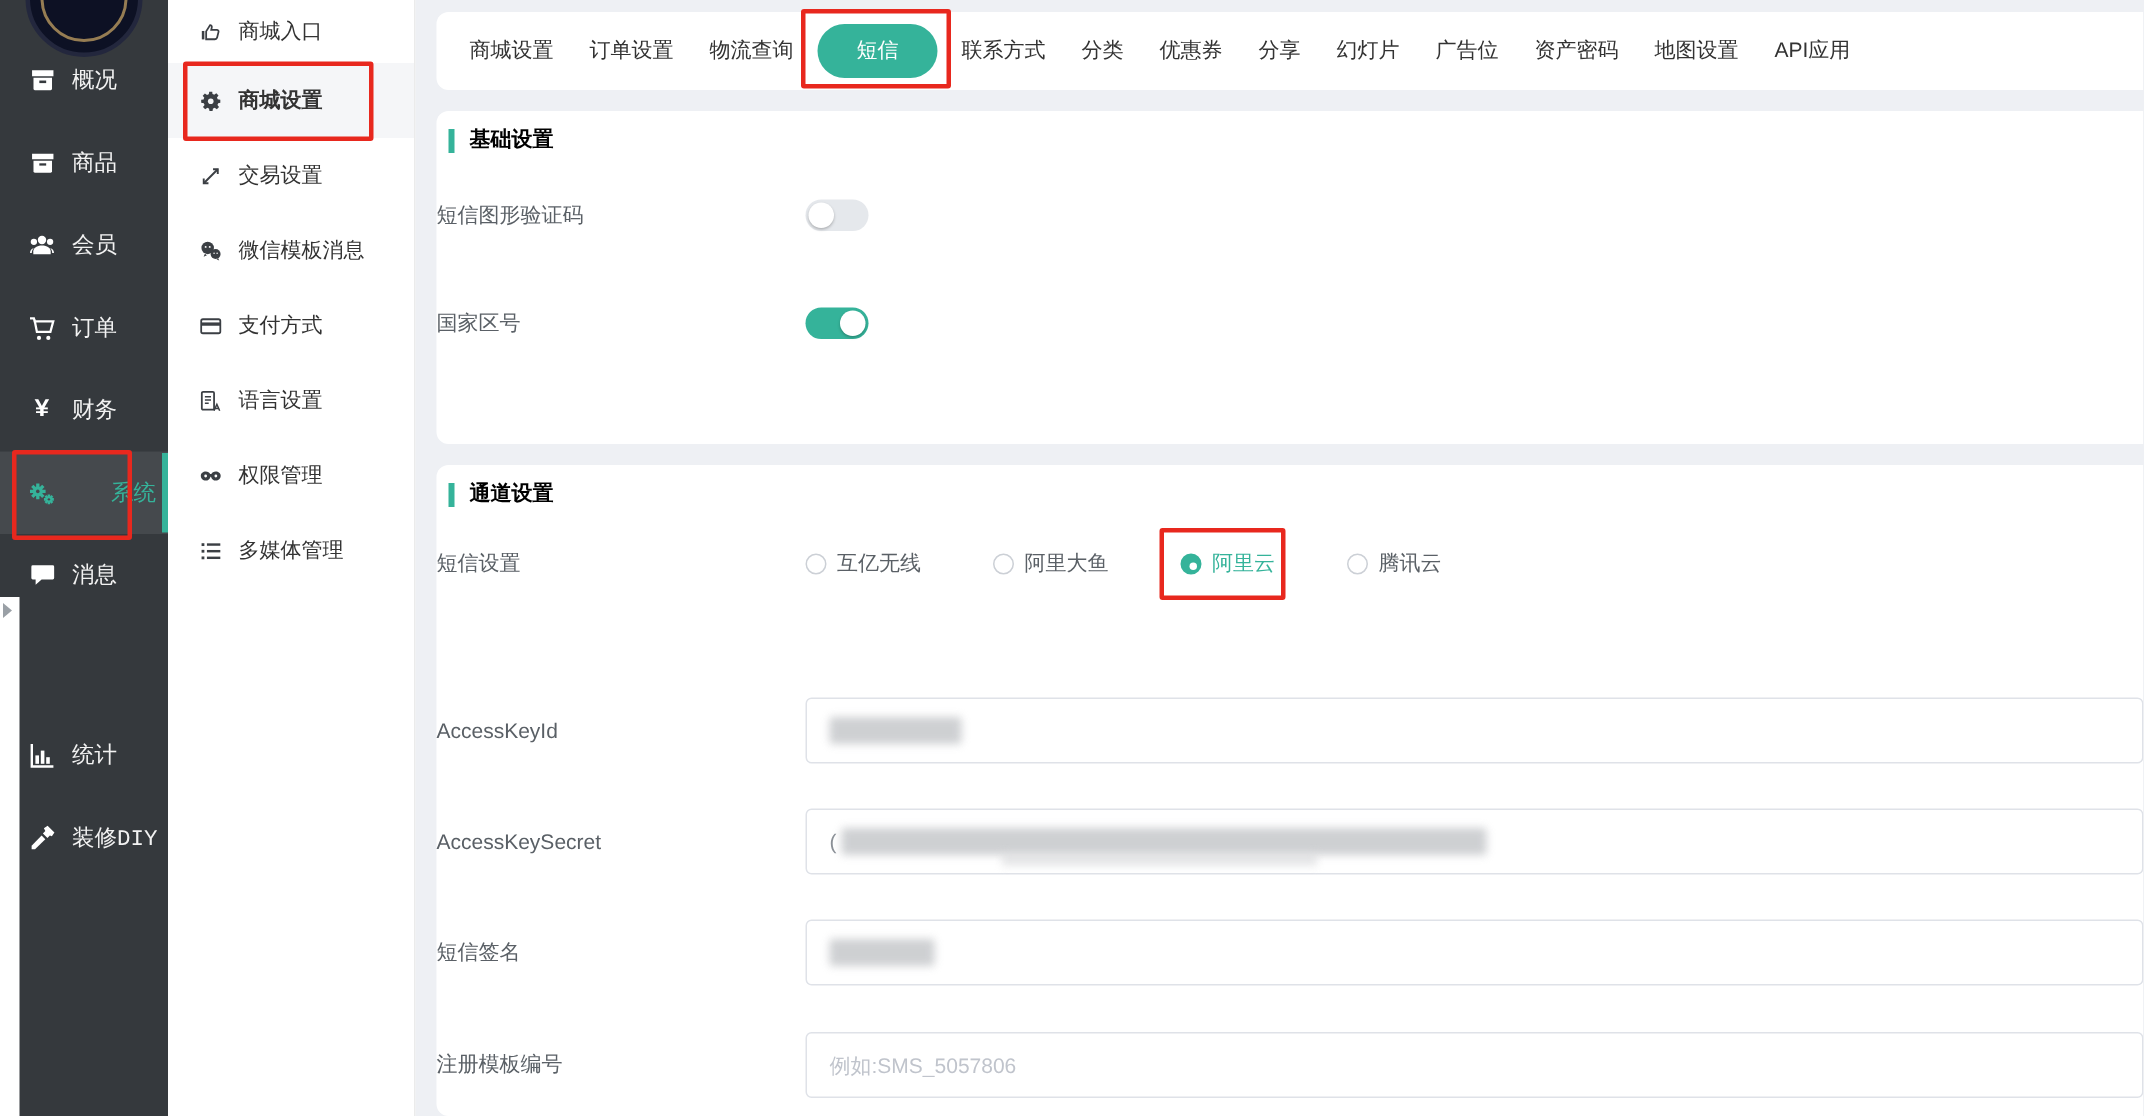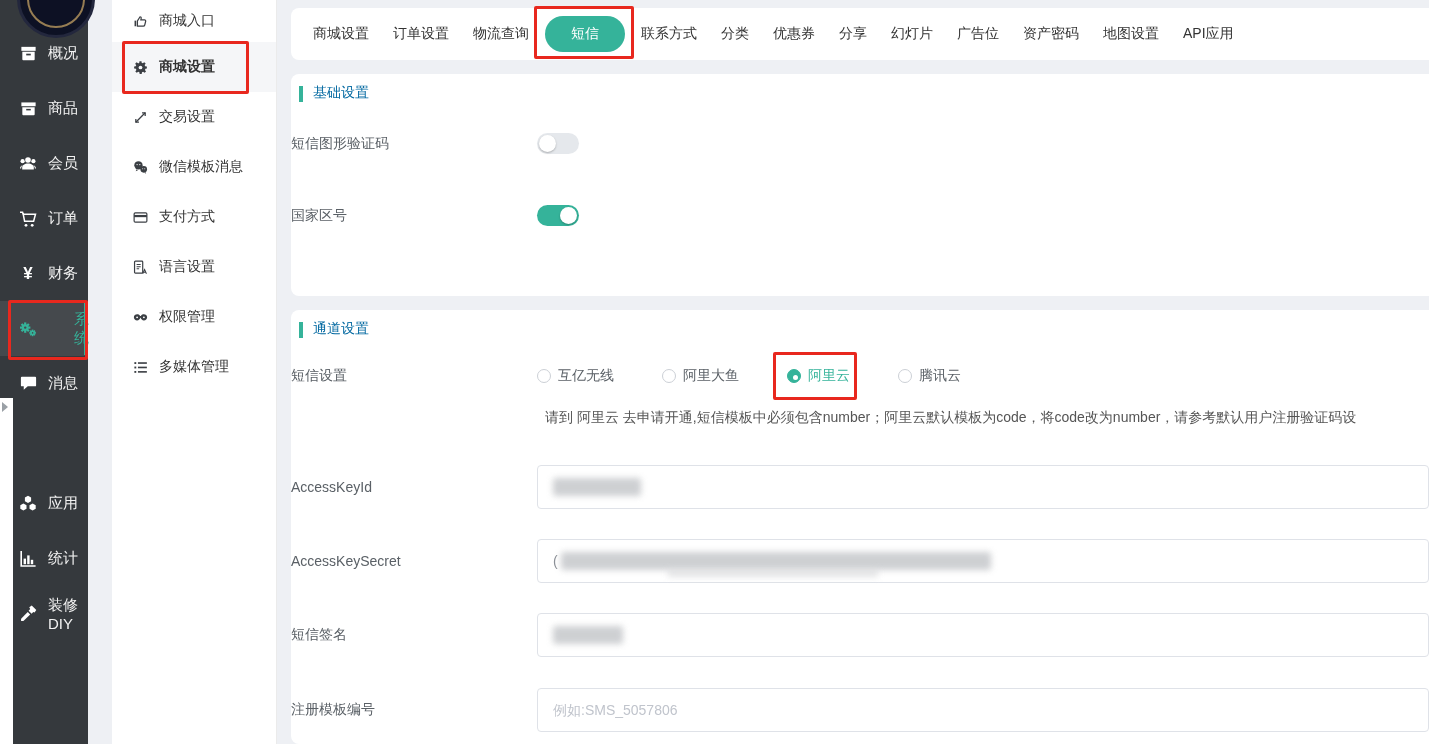--- a/index.html
+++ b/index.html
@@ -5,21 +5,21 @@
   :root{
     --teal:#35b39a; --annotation-red:#e8281e; --sidebar-bg:#35393d;
     --sidebar-active-bg:#45494d; --page-bg:#eef0f4;
   }
   *{box-sizing:border-box;margin:0;padding:0}
   html,body{width:1429px;height:744px;overflow:hidden;}
   body{font-family:"Liberation Sans","DejaVu Sans",sans-serif;background:var(--page-bg);}
   .root{position:relative;width:1429px;height:744px;overflow:hidden;background:var(--page-bg);}
 
   
-  .sidebar{position:absolute;left:0;top:0;width:88px;height:744px;background:var(--sidebar-bg);color:#f2f2f2;padding-top:26px;z-index:2;}
+  .sidebar{position:absolute;left:0;top:0;width:112px;height:744px;background:var(--sidebar-bg);color:#f2f2f2;padding-top:26px;z-index:2;font-family:Liberation Mono, monospace;}
   .logo{position:absolute;left:17px;top:-40px;width:78px;height:78px;border-radius:50%;background:#0d1124;border:3px solid #23273d;}
   .logo::after{content:"";position:absolute;inset:7px;border-radius:50%;border:2px solid #b9985f;opacity:.8;}
   .nav-item{height:55px;display:flex;align-items:center;gap:10px;padding-left:18px;font-size:15px;cursor:pointer;position:relative;}
   .nav-item .nav-icon{width:20px;height:20px;flex:none;display:flex;align-items:center;justify-content:center;color:#fff;}
   .nav-item.active{background:var(--sidebar-active-bg);color:var(--teal);gap:36px;}
   .nav-item.active .nav-icon{color:var(--teal);}
   .nav-item.active::after{content:"";position:absolute;right:0;top:1px;bottom:1px;width:4px;background:var(--teal);}
   .nav-spacer{height:65px;}
   .yen{font-size:17px;font-weight:bold;line-height:20px;}
   .drawer-notch{position:absolute;left:0;top:398px;bottom:0;width:13px;background:#fff;z-index:3;}
@@ -34,21 +34,21 @@
 
   
   .main{position:absolute;left:277px;top:0;width:1152px;height:744px;}
   .tabbar{position:absolute;left:14px;top:8px;width:1138px;height:52px;background:#fff;border-radius:8px 0 0 8px;display:flex;align-items:center;padding-left:10px;}
   .tab{padding:0 12px;font-size:14px;color:#333;white-space:nowrap;cursor:pointer;}
   .tab.active{background:var(--teal);color:#fff;border-radius:19px;padding:9px 26px;margin:0 4px;}
 
   .card{position:absolute;left:14px;width:1138px;background:#fff;border-radius:8px 0 0 8px;}
   .card1{top:74px;height:222px;}
   .card2{top:310px;height:434px;}
-  .sec-title{position:absolute;left:8px;top:10px;display:flex;align-items:flex-end;gap:10px;font-size:14px;font-weight:normal;color:#0369a1;}
+  .sec-title{position:absolute;left:8px;top:10px;display:flex;align-items:flex-end;gap:10px;font-size:14px;font-weight:bold;color:#000000;}
   .accent{width:4px;height:16px;background:var(--teal);}
   .row{position:absolute;left:0;right:0;display:flex;align-items:center;}
   .lbl{width:231px;text-align:left;font-size:14px;color:#5a6066;flex:none;}
 
   
   .toggle{margin-left:15px;width:42px;height:21px;border-radius:11px;background:#e5e8ec;position:relative;cursor:pointer;flex:none;}
   .toggle .knob{position:absolute;top:2px;left:2px;width:17px;height:17px;border-radius:50%;background:#fff;box-shadow:0 1px 2px rgba(0,0,0,.25);}
   .toggle.on{background:var(--teal);}
   .toggle.on .knob{left:auto;right:2px;}
 
@@ -161,30 +161,20 @@
       <span class="nav-icon">
         <svg viewBox="0 0 20 20" width="19" height="19" fill="currentColor">
             <path d="M3 3h14a1 1 0 0 1 1 1v8a1 1 0 0 1-1 1H9.2L5 16.6V13H3a1 1 0 0 1-1-1V4a1 1 0 0 1 1-1z"></path>
           </svg>
       </span>
       <span>消息</span>
     </div>
 
     <div class="nav-spacer"></div>
 
-    <div class="nav-item">
-      <span class="nav-icon">
-        <svg viewBox="0 0 20 20" width="20" height="20" fill="currentColor">
-            <path d="M10 1.8l3.1 1.8v3.6L10 9 6.9 7.2V3.6z"></path>
-            <path d="M5.4 9.4l3.1 1.8v3.6l-3.1 1.8-3.1-1.8v-3.6z"></path>
-            <path d="M14.6 9.4l3.1 1.8v3.6l-3.1 1.8-3.1-1.8v-3.6z"></path>
-          </svg>
-      </span>
-      <span>应用</span>
-    </div>
 
     <div class="nav-item">
       <span class="nav-icon">
         <svg viewBox="0 0 20 20" width="20" height="20" fill="currentColor">
             <path d="M2.4 2v15.8h15.2v-1.6H4V2z"></path>
             <rect x="5.6" y="9.6" width="2.4" height="5.6"></rect>
             <rect x="9.2" y="6.4" width="2.4" height="8.8"></rect>
             <rect x="12.8" y="10.8" width="2.4" height="4.4"></rect>
           </svg>
       </span>
@@ -363,21 +353,20 @@
             <span class="rdot"></span>
             <span class="opt-label">阿里云</span>
           </span>
           <span class="radio">
             <span class="rdot"></span>
             <span class="opt-label">腾讯云</span>
           </span>
         </div>
       </div>
 
-      <div class="help">请到 阿里云 去申请开通,短信模板中必须包含number；阿里云默认模板为code，将code改为number，请参考默认用户注册验证码设</div>
 
       <div class="row" style="top:155px">
         <span class="lbl">AccessKeyId</span>
         <div class="field-input">
           <span class="blur-block" style="width:88px"></span>
         </div>
       </div>
 
       <div class="row" style="top:229px">
         <span class="lbl">AccessKeySecret</span>

